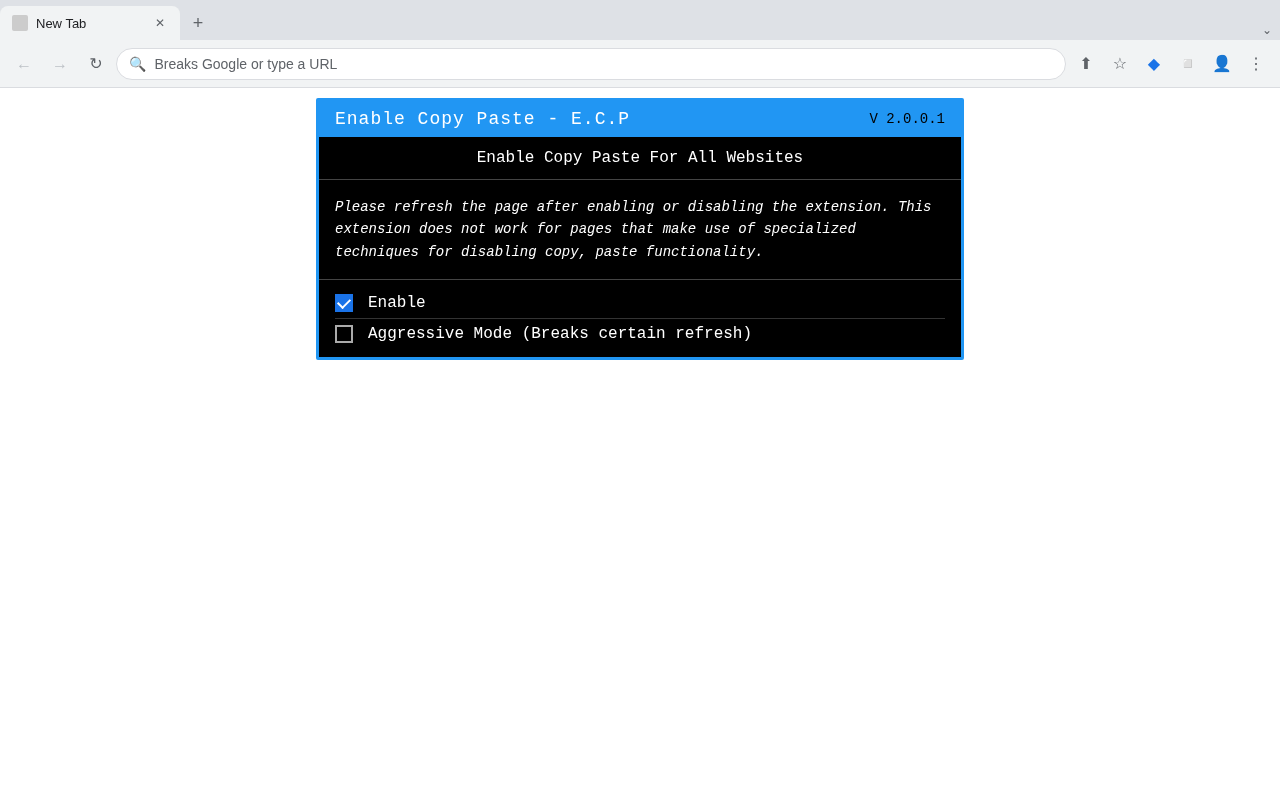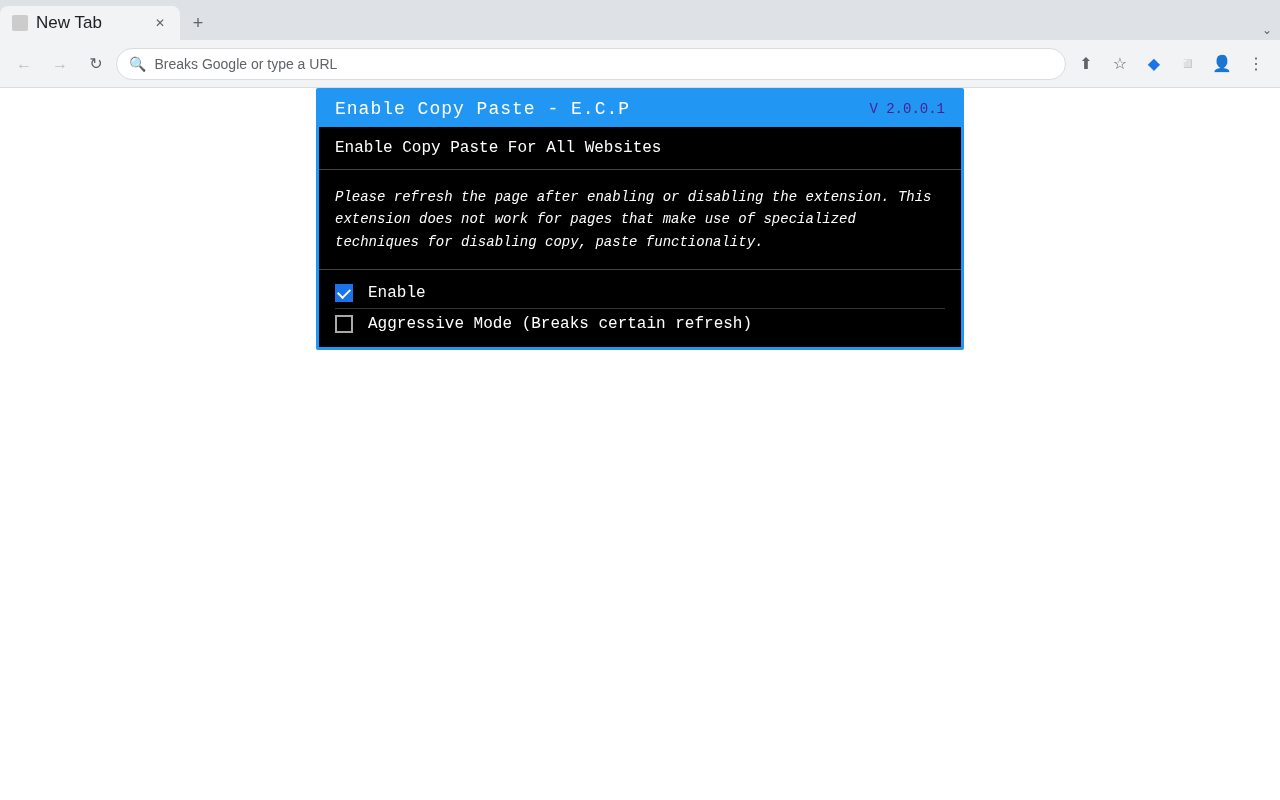--- a/index.html
+++ b/index.html
@@ -45,21 +45,21 @@
 
     .tab-favicon {
       width: 16px;
       height: 16px;
       background: #ccc;
       border-radius: 2px;
       flex-shrink: 0;
     }
 
     .tab-title {
-      font-size: 17px;
+      font-size: 13px;
       color: #202124;
       flex: 1;
       white-space: nowrap;
       overflow: hidden;
       text-overflow: ellipsis;
     }
 
     .tab-close {
       width: 16px;
       height: 16px;
@@ -176,20 +176,21 @@
       color: #1a73e8;
     }
 
     
     .page-content {
       flex: 1;
       background: #ffffff;
       display: flex;
       justify-content: center;
       align-items: flex-start;
+      padding-top: 10px;
     }
 
     
     .extension-popup {
       width: 648px;
       border: 3px solid #2196f3;
       border-radius: 2px;
       overflow: hidden;
     }
 
@@ -205,33 +206,33 @@
       font-family: 'Courier New', Courier, monospace;
       font-size: 18px;
       color: #ffffff;
       font-weight: normal;
       letter-spacing: 1px;
     }
 
     .popup-header-version {
       font-family: 'Courier New', Courier, monospace;
       font-size: 14px;
-      color: #4c1d95;
+      color: #000000;
     }
 
     .popup-body {
       background: #000000;
       padding: 0;
     }
 
     .popup-subtitle {
       font-family: 'Courier New', Courier, monospace;
       font-size: 16px;
       color: #ffffff;
-      text-align: left;
+      text-align: center;
       padding: 12px 16px;
       border-bottom: 1px solid #444;
     }
 
     .popup-description {
       font-family: 'Courier New', Courier, monospace;
       font-size: 14px;
       color: #ffffff;
       padding: 16px;
       line-height: 1.6;

